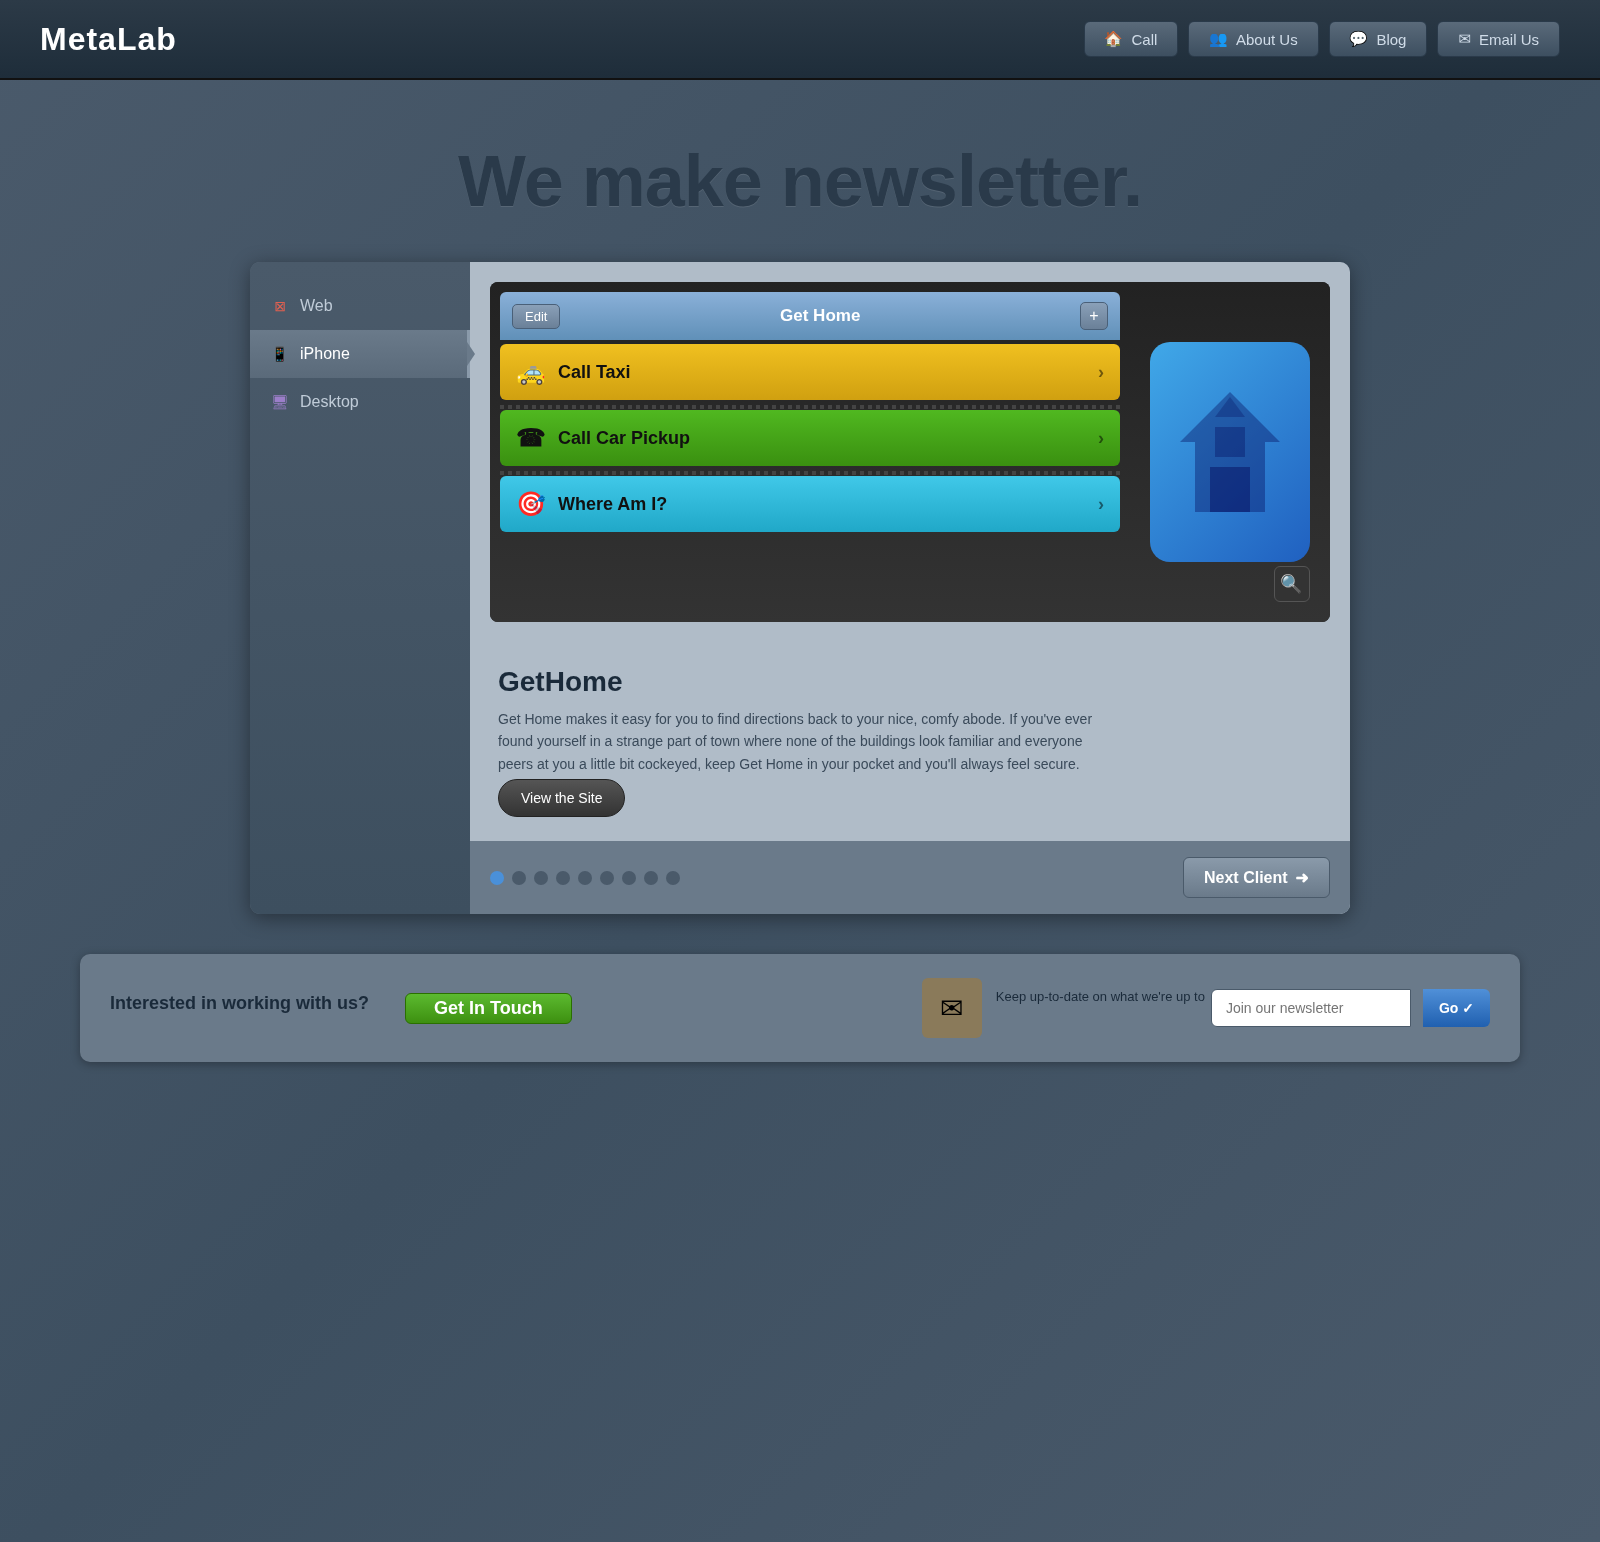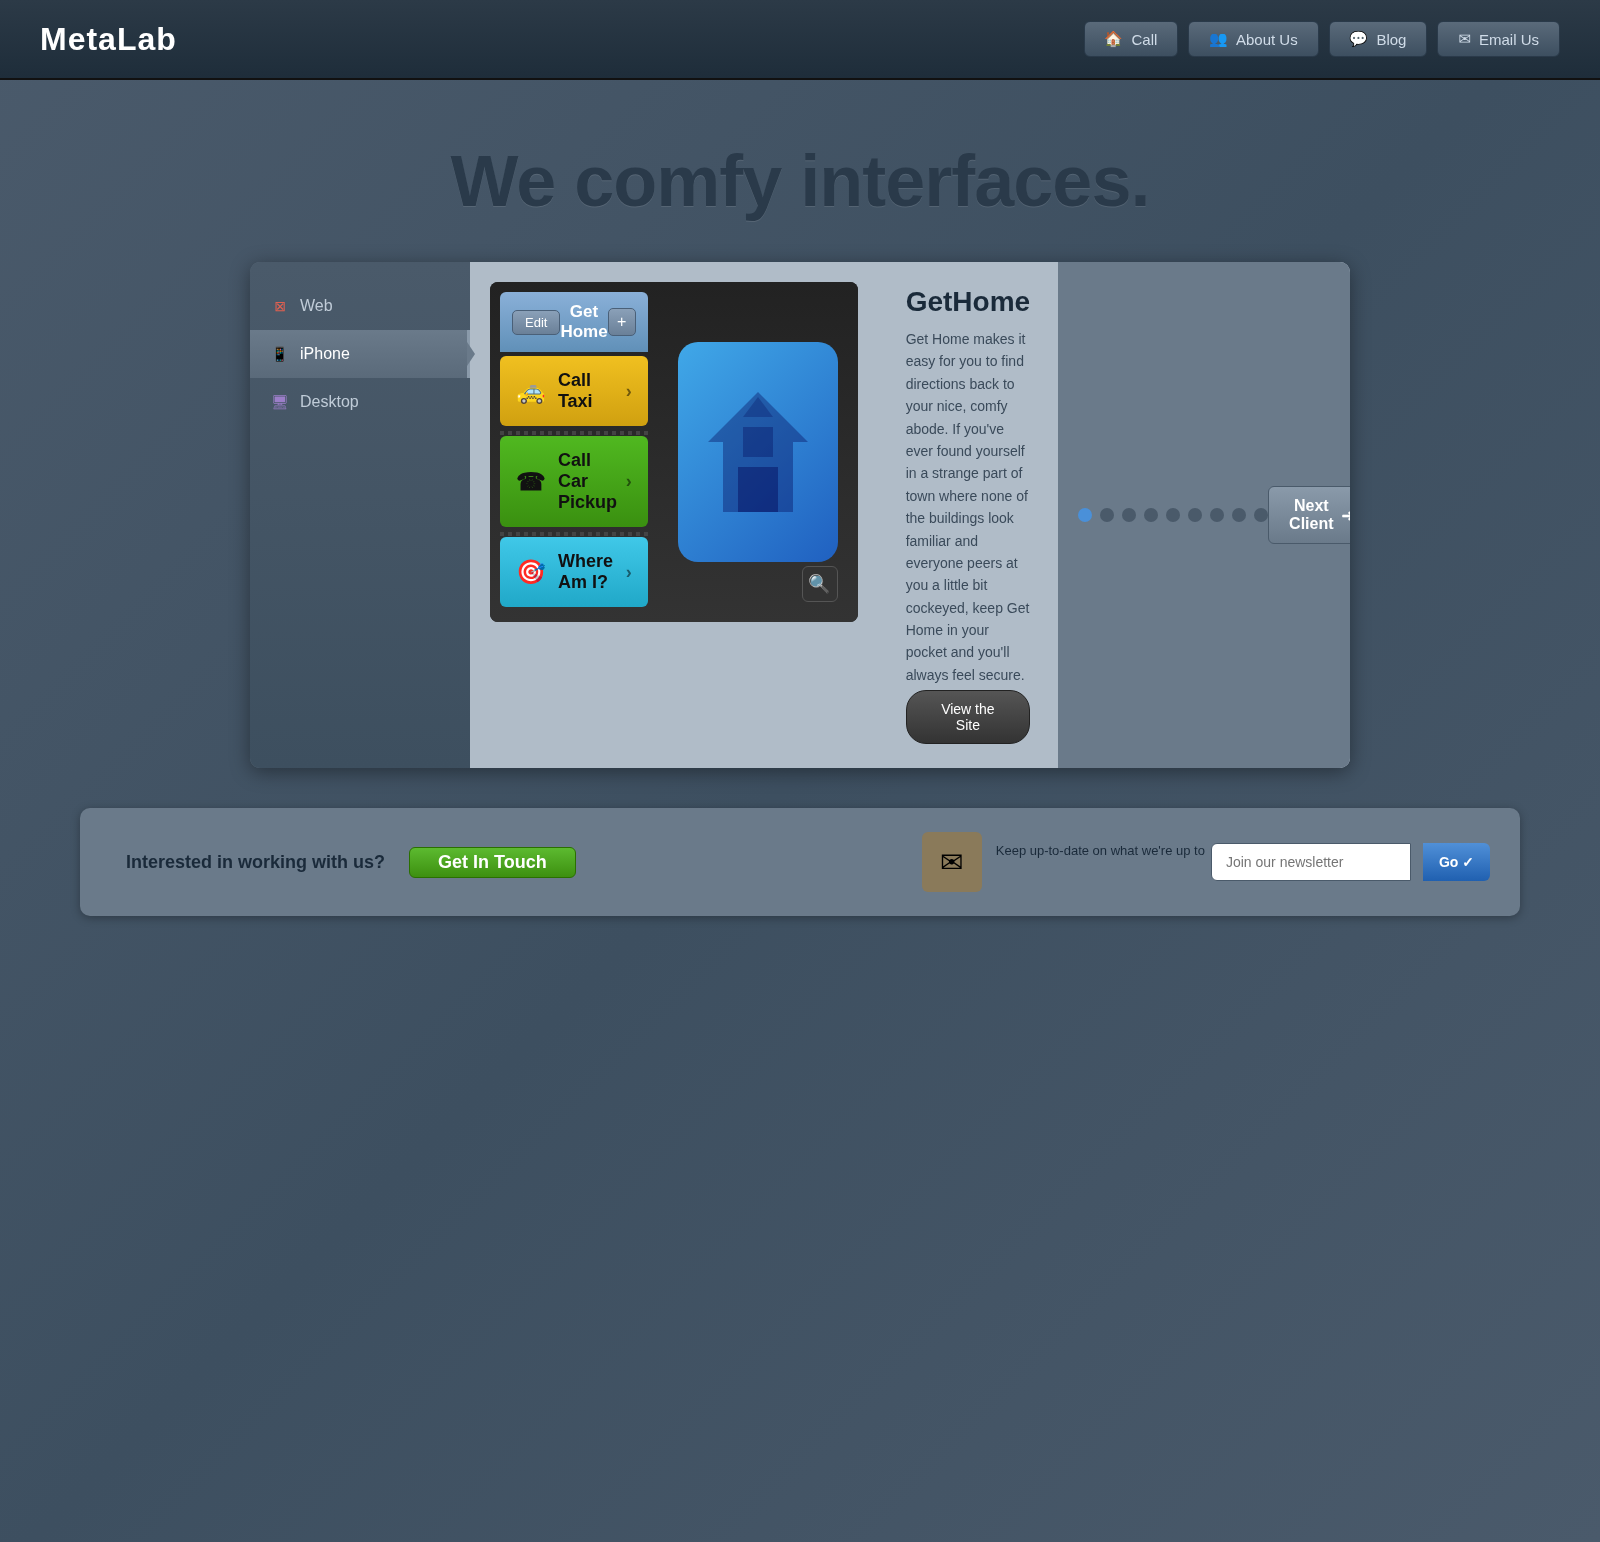--- a/index.html
+++ b/index.html
@@ -126,20 +126,21 @@
 
     .icon-web { color: #e06050; }
     .icon-iphone { color: #4caf50; }
     .icon-desktop { color: #9b7ec8; }
 
     
     .content-area {
       flex: 1;
       background: #b0bcc8;
       display: flex;
+      flex-direction: column;
     }
 
     
     .showcase {
       padding: 20px;
     }
 
     .showcase-images {
       display: flex;
       gap: 0;
@@ -354,23 +355,22 @@
       border-radius: 10px;
       padding: 24px 30px;
       display: flex;
       align-items: center;
       justify-content: space-between;
       box-shadow: 0 2px 10px rgba(0,0,0,0.3);
     }
 
     .footer-left {
       display: flex;
-      align-items: center;
-      gap: 24px;
-      margin-left: 16px;
+      align-items: flex-start;
+      gap: 36px;
     }
 
     .interested-text {
       font-size: 18px;
       font-weight: bold;
       color: #1a2a3a;
     }
 
     .get-in-touch-btn {
       background: linear-gradient(180deg, #5cba30 0%, #3d9010 100%);
@@ -468,21 +468,21 @@
       <span>Blog</span>
     </a>
     <a class="nav-btn">
       <span>✉</span>
       <span>Email Us</span>
     </a>
   </nav>
 </header>
 
 <section class="hero">
-  <h1 class="hero-title">We comfy interfaces.</h1>
+  <h1 class="hero-title">We make newsletter.</h1>
 </section>
 
 <div class="main-content">
   <div class="portfolio-container">
 
     <aside class="sidebar">
       <div class="sidebar-item">
         <span class="sidebar-icon icon-web">⊠</span>
         <span>Web</span>
       </div>

